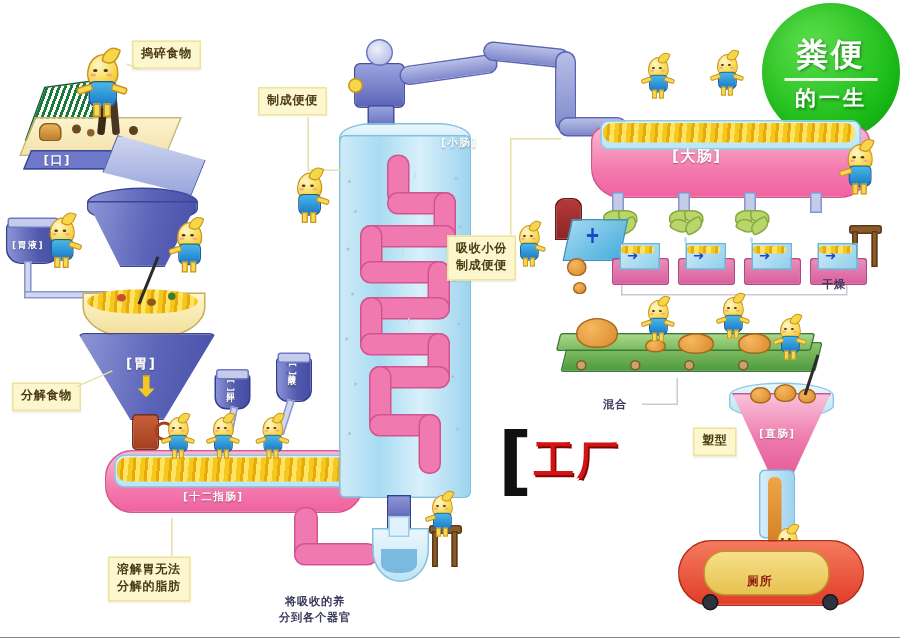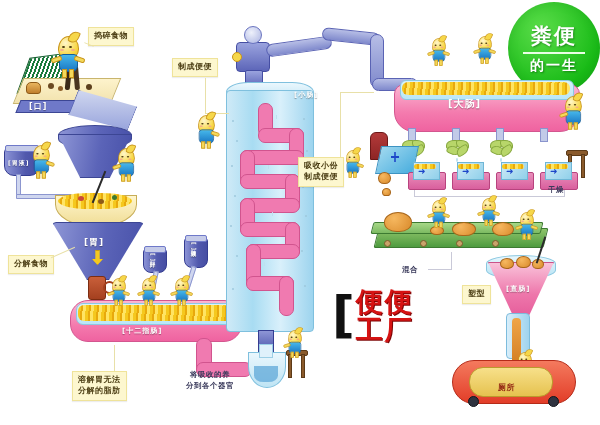--- a/index.html
+++ b/index.html
@@ -465,21 +465,21 @@
       <div class="eye l"></div>
       <div class="eye r"></div>
     <div class="cheek l"></div>
       <div class="cheek r"></div>
       <div class="body"></div>
     <div class="arm l"></div>
       <div class="leg l"></div>
       <div class="leg r"></div>
   </div>
 
-  <div class="plain abs" style="left:186px;top:370px;text-align:center;">将吸收的养
+  <div class="plain abs" style="left:186px;top:396px;text-align:center;">将吸收的养
 分到各个器官</div>
 
   <div class="duct" style="left:322px;top:30px;width:56px;height:11px;transform:rotate(6deg);"></div>
   <div class="duct" style="left:370px;top:34px;width:12px;height:52px;"></div>
   <div class="duct" style="left:372px;top:78px;width:44px;height:11px;"></div>
 
   <div class="colon" style="left:394px;top:84px;width:184px;height:46px;border-radius:10px 10px 20px 20px;"></div>
   <div class="colon-inner" style="left:400px;top:80px;width:172px;height:18px;border-radius:6px;"></div>
   <div class="mash" style="left:402px;top:82px;width:168px;height:13px;"></div>
   <div class="organ abs" style="left:448px;top:97px;font-size:10px;">[大肠]</div>
@@ -700,18 +700,17 @@
   <div class="toilet" style="left:452px;top:360px;width:122px;height:42px;">
     <div class="seat"></div>
   </div>
   <div class="wheel" style="left:468px;top:396px;"></div>
   <div class="wheel" style="left:548px;top:396px;"></div>
   <div class="plain abs" style="left:498px;top:382px;color:#8e1d0e;font-size:8px;">厕所</div>
 
   <div class="abs" id="factory" style="left:332px;top:288px;">
     <span class="brk">[</span>
     <span class="words">
-      <span>便便</span>
       <span>工厂</span>
     </span>
   </div>
 
 </div>
 
 </body></html>

